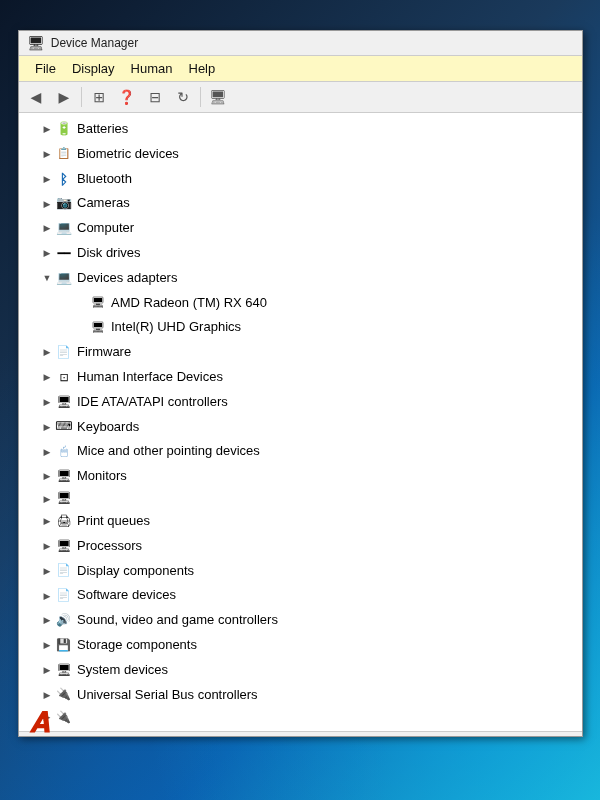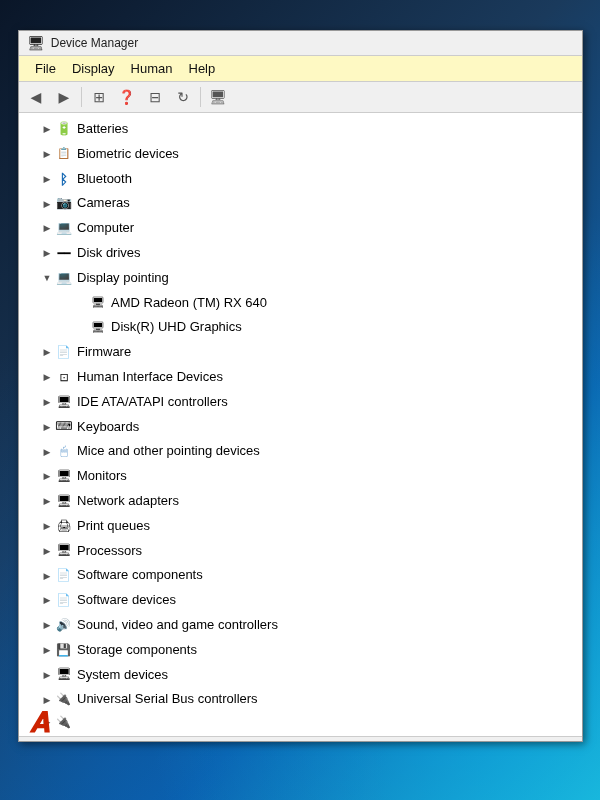--- a/index.html
+++ b/index.html
@@ -232,33 +232,33 @@
 
     <div class="tree-item indent-1">
       <span class="expander">▶</span>
       <span class="item-icon" style="font-size:11px;">━━</span>
       <span class="item-label">Disk drives</span>
     </div>
 
     <div class="tree-item indent-1">
       <span class="expander">▼</span>
       <span class="item-icon">💻</span>
-      <span class="item-label">Display pointing</span>
+      <span class="item-label">Devices adapters</span>
     </div>
 
     <div class="tree-item indent-2">
       <span class="expander" style="width:16px;"></span>
       <span class="item-icon" style="font-size:11px;">🖥</span>
       <span class="item-label">AMD Radeon (TM) RX 640</span>
     </div>
 
     <div class="tree-item indent-2">
       <span class="expander" style="width:16px;"></span>
       <span class="item-icon" style="font-size:11px;">🖥</span>
-      <span class="item-label">Disk(R) UHD Graphics</span>
+      <span class="item-label">Intel(R) UHD Graphics</span>
     </div>
 
     <div class="tree-item indent-1">
       <span class="expander">▶</span>
       <span class="item-icon" style="font-size:12px;">📄</span>
       <span class="item-label">Firmware</span>
     </div>
 
     <div class="tree-item indent-1">
       <span class="expander">▶</span>
@@ -286,39 +286,38 @@
 
     <div class="tree-item indent-1">
       <span class="expander">▶</span>
       <span class="item-icon" style="font-size:12px;">🖥</span>
       <span class="item-label">Monitors</span>
     </div>
 
     <div class="tree-item indent-1">
       <span class="expander">▶</span>
       <span class="item-icon" style="font-size:12px;">🖥</span>
-      <span class="item-label">Network adapters</span>
     </div>
 
     <div class="tree-item indent-1">
       <span class="expander">▶</span>
       <span class="item-icon" style="font-size:12px;">🖨</span>
       <span class="item-label">Print queues</span>
     </div>
 
     <div class="tree-item indent-1">
       <span class="expander">▶</span>
       <span class="item-icon" style="font-size:12px;">🖥</span>
       <span class="item-label">Processors</span>
     </div>
 
     <div class="tree-item indent-1">
       <span class="expander">▶</span>
       <span class="item-icon" style="font-size:12px;">📄</span>
-      <span class="item-label">Software components</span>
+      <span class="item-label">Display components</span>
     </div>
 
     <div class="tree-item indent-1">
       <span class="expander">▶</span>
       <span class="item-icon" style="font-size:12px; color:#1a6bb5;">📄</span>
       <span class="item-label">Software devices</span>
     </div>
 
     <div class="tree-item indent-1">
       <span class="expander">▶</span>

